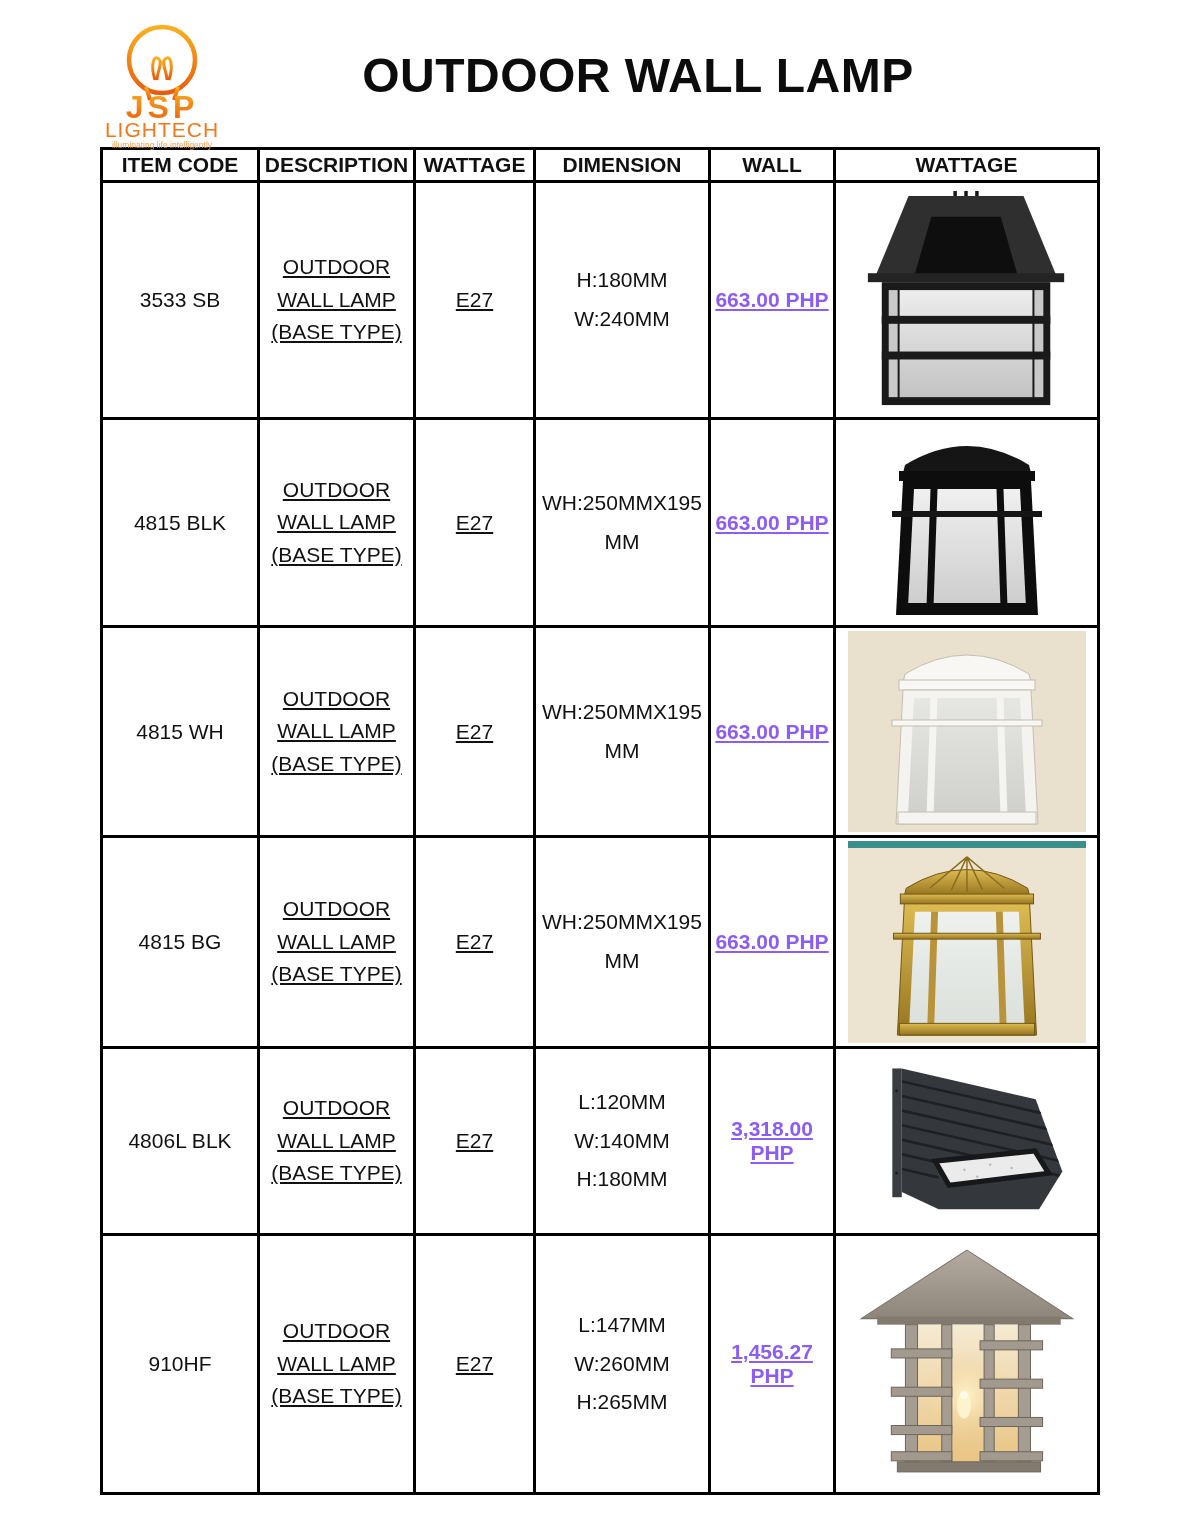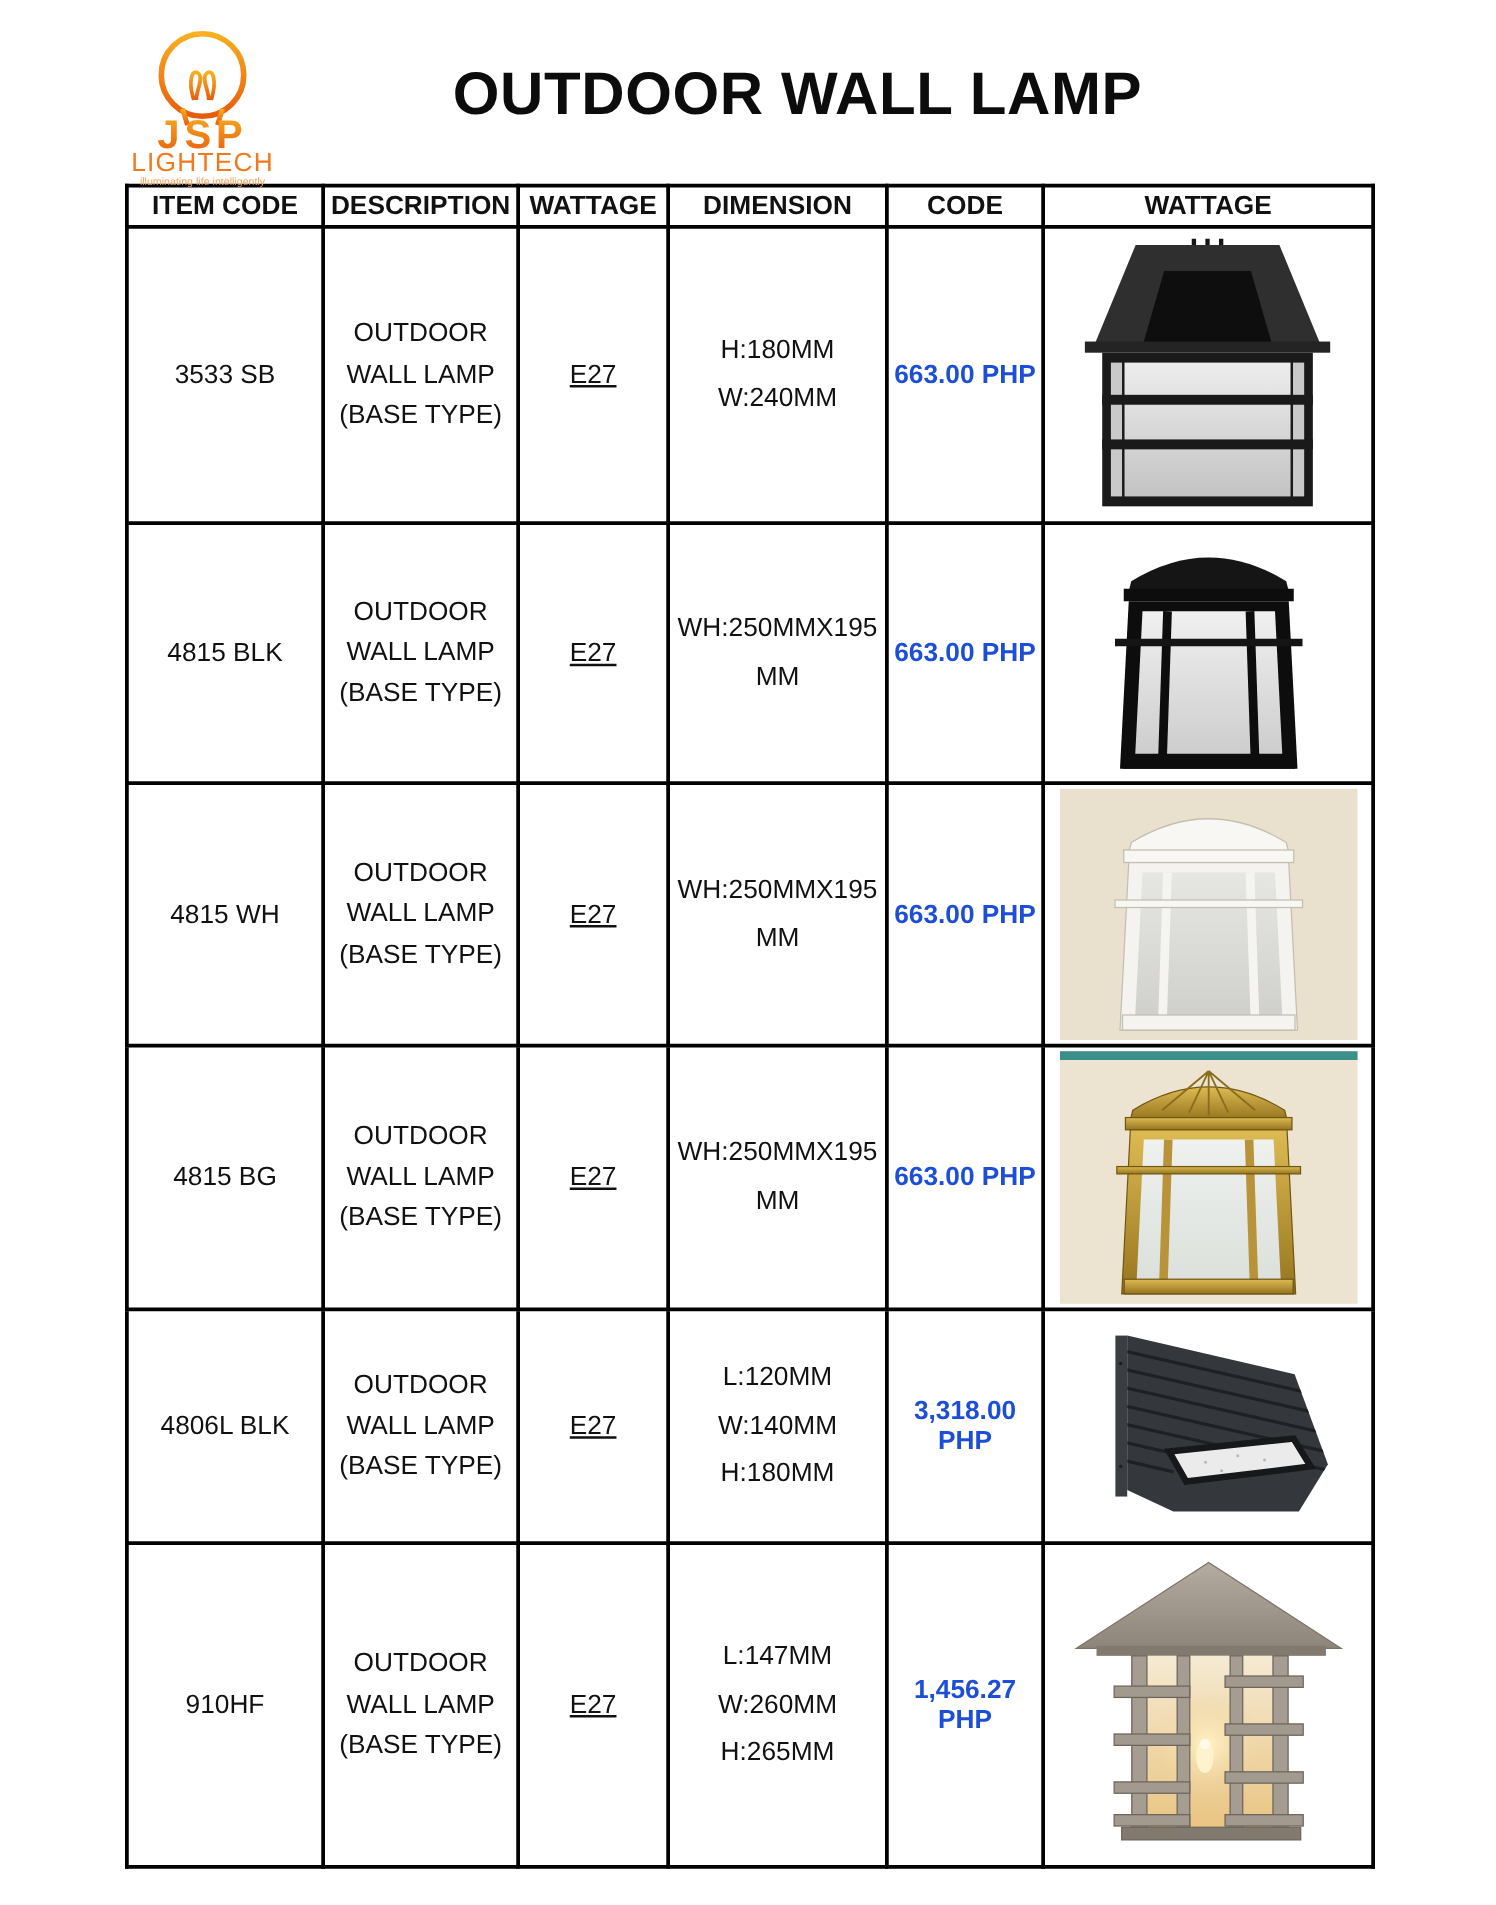--- a/index.html
+++ b/index.html
@@ -12,25 +12,25 @@
   .title{position:absolute;left:0;right:0;top:48px;margin:0;text-align:center;
          transform:translateX(42px);font-size:48px;font-weight:bold;letter-spacing:0.5px;
          font-family:"Liberation Sans",sans-serif;color:#0c0c0c;}
 
   
   table.catalog{border-collapse:collapse;table-layout:fixed;margin-left:100px;width:997px;border-radius:28px;}
   table.catalog th, table.catalog td{border:3px solid #000;}
   table.catalog th{height:30px;font-size:21px;font-weight:bold;padding:0;text-align:center;}
   table.catalog td{text-align:center;vertical-align:middle;font-size:21px;padding:0 2px;overflow:hidden;}
   td.code{font-size:22px;}
-  td.desc{font-size:20px;line-height:1.55;padding:0 1px;}
+  td.desc{font-size:20px;line-height:1.55;padding:0 1px;text-decoration:underline;}
   td.watt{font-size:22px;text-decoration:underline;}
   td.dim{font-size:21px;}
   td.dim .dline{line-height:1.85;}
-  td.price{color:#1d4ed8;font-weight:bold;font-size:19px;}
+  td.price{color:#8b5cf6;font-weight:bold;font-size:19px;text-decoration:underline;}
   td.pic{padding:0;}
   .photo{position:relative;margin:3px auto;display:flex;align-items:center;justify-content:center;}
   .teal-strip{position:absolute;top:0;left:0;right:0;height:7px;background:#3a8f8a;}
 </style>
 </head>
 <body>
 
 <div class="page">
 
   <div class="header">
@@ -62,21 +62,21 @@
       <col style="width:175px">
         <col style="width:125px">
         <col style="width:264px">
     </colgroup>
     <thead>
       <tr>
         <th>ITEM CODE</th>
         <th>DESCRIPTION</th>
         <th>WATTAGE</th>
         <th>DIMENSION</th>
-        <th>CODE</th>
+        <th>WALL</th>
         <th>WATTAGE</th>
       </tr>
     </thead>
     <tbody>
 
       <tr style="height:234px">
         <td class="code">3533 SB</td>
         <td class="desc">OUTDOOR WALL LAMP (BASE TYPE)</td>
         <td class="watt">E27</td>
         <td class="dim">

